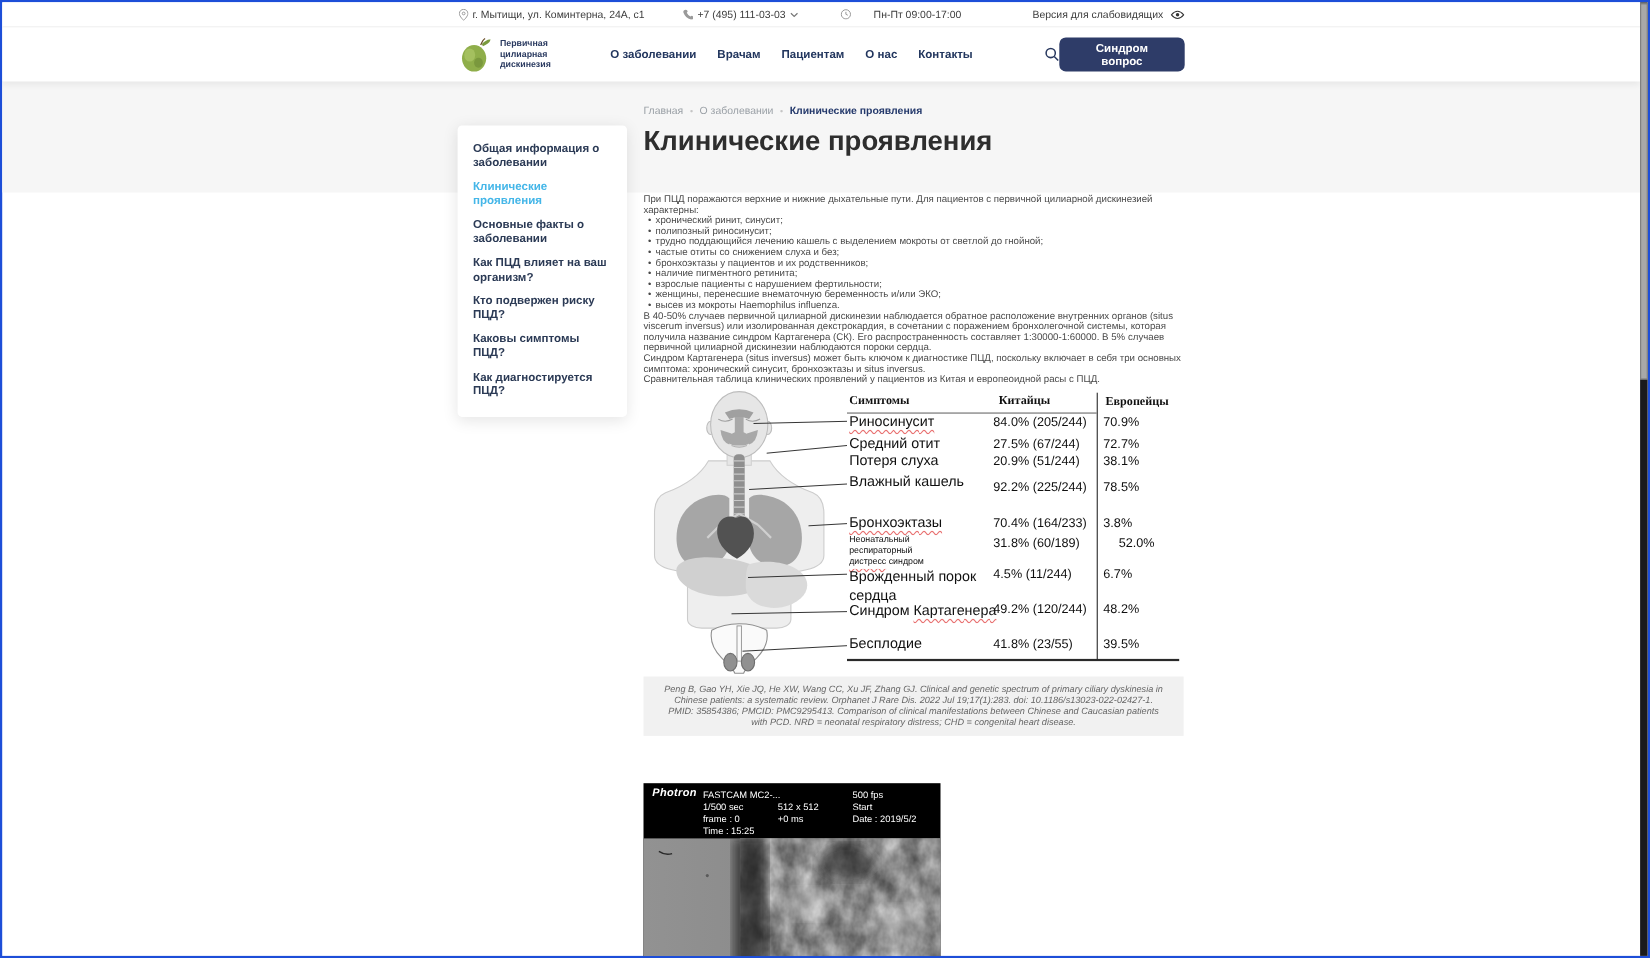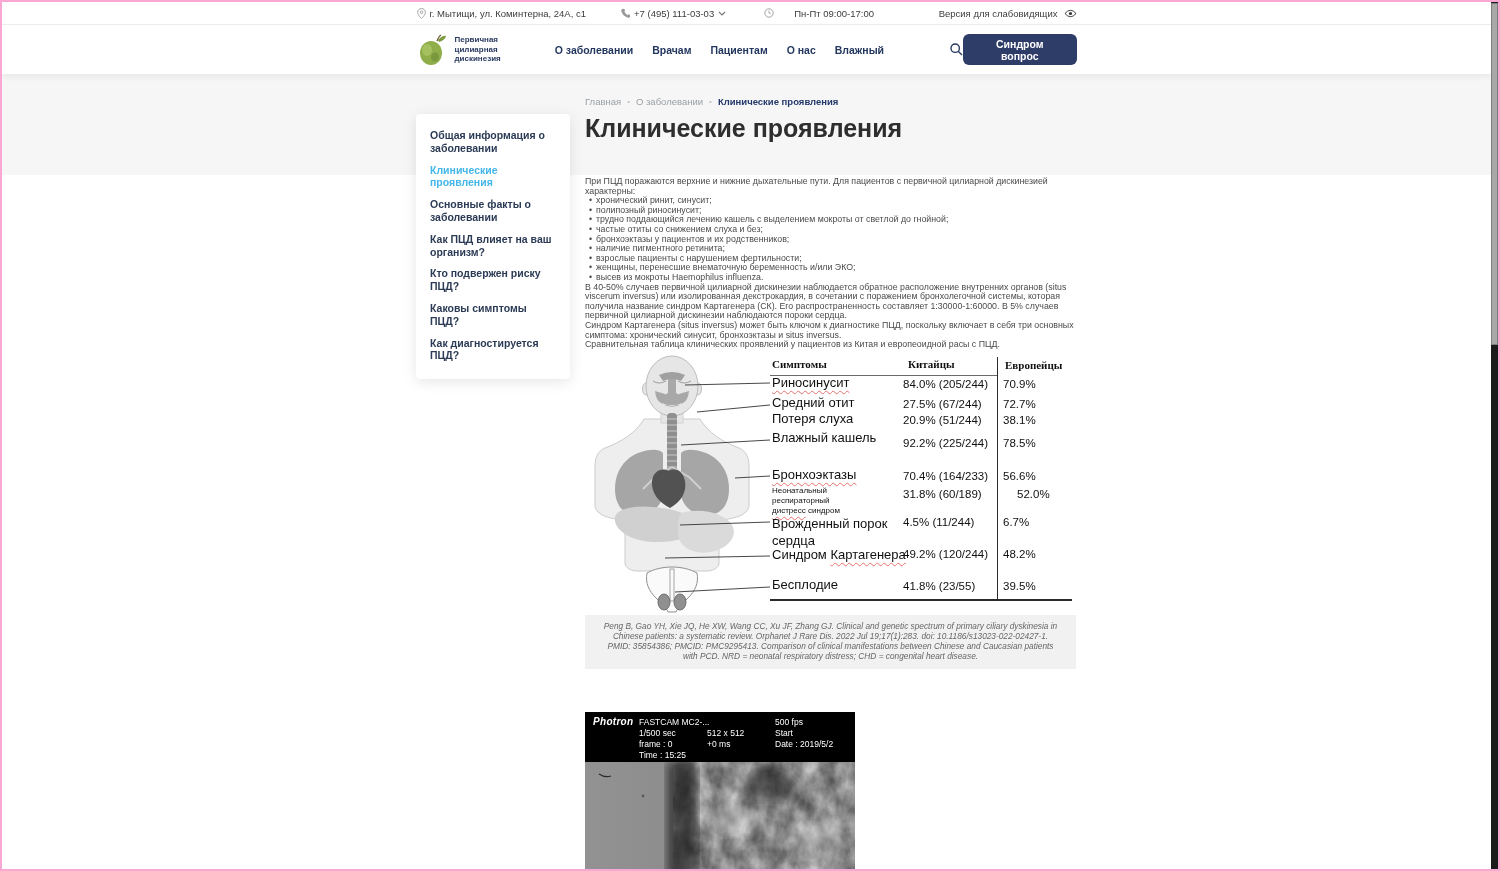--- a/index.html
+++ b/index.html
@@ -1,17 +1,17 @@
 <!DOCTYPE html>
 <html lang="ru"><head>
 <meta charset="utf-8">
 <style>
   html,body{margin:0;padding:0;background:#000;}
   .page{position:relative;width:1500px;height:871px;background:#fff;box-sizing:border-box;
-        border:2px solid #f9a8d4;overflow:hidden;font-family:"Liberation Sans",sans-serif;}
+        border:2px solid #1d4ed8;overflow:hidden;font-family:"Liberation Sans",sans-serif;}
   
   .topbar{position:absolute;left:0;top:0;width:1489px;height:22px;background:#fff;border-bottom:1px solid #ededed;}
   .container{width:660px;margin:0 auto;height:100%;position:relative;}
   .topbar .container{display:flex;align-items:center;font-size:9.5px;color:#3c3c3c;}
   .tb-item{display:flex;align-items:center;gap:4px;white-space:nowrap;}
   .tb-phone{margin-left:34px;cursor:pointer;}
   .tb-hours{margin-left:38px;gap:20px;}
   .tb-access{margin-left:auto;cursor:pointer;gap:6px;}
   .icon{display:inline-block;line-height:0;}
   
@@ -141,21 +141,21 @@
           <span>Первичная</span><br>
           <span>цилиарная</span><br>
           <span>дискинезия</span>
         </span>
       </div>
       <nav class="nav">
         <span class="nav-item">О заболевании</span>
         <span class="nav-item">Врачам</span>
         <span class="nav-item">Пациентам</span>
         <span class="nav-item">О нас</span>
-        <span class="nav-item">Влажный</span>
+        <span class="nav-item">Контакты</span>
       </nav>
       <span class="icon search-btn">
         <svg width="13" height="13" viewBox="0 0 13 13">
             <circle cx="5.2" cy="5.2" r="4.2" fill="none" stroke="#2a3a60" stroke-width="1.4"></circle>
             <path d="M8.4,8.4 L12,12" stroke="#2a3a60" stroke-width="1.4"></path>
           </svg>
       </span>
       <button class="ask-btn">Синдром вопрос</button>
     </div>
   </div>
@@ -264,21 +264,21 @@
       <span class="ft ft-sym" style="left:187px;top:59px;">Потеря слуха</span>
       <span class="ft ft-val" style="left:318px;top:61px;">20.9% (51/244)</span>
       <span class="ft ft-val" style="left:418px;top:61px;">38.1%</span>
 
       <span class="ft ft-sym" style="left:187px;top:78px;">Влажный кашель</span>
       <span class="ft ft-val" style="left:318px;top:84px;">92.2% (225/244)</span>
       <span class="ft ft-val" style="left:418px;top:84px;">78.5%</span>
 
       <span class="ft ft-sym wavy" style="left:187px;top:115px;">Бронхоэктазы</span>
       <span class="ft ft-val" style="left:318px;top:117px;">70.4% (164/233)</span>
-      <span class="ft ft-val" style="left:418px;top:117px;">56.6%</span>
+      <span class="ft ft-val" style="left:418px;top:117px;">3.8%</span>
 
       <span class="ft ft-sym-sm" style="left:187px;top:131px;"><span>Неонатальный</span><br><span>респираторный</span><br><span class="wavy">дистресс</span><span> синдром</span></span>
       <span class="ft ft-val" style="left:318px;top:135px;">31.8% (60/189)</span>
       <span class="ft ft-val" style="left:432px;top:135px;">52.0%</span>
 
       <span class="ft ft-sym" style="left:187px;top:160px;width:118px;white-space:normal;line-height:17px;">Врожденный порок сердца</span>
       <span class="ft ft-val" style="left:318px;top:163px;">4.5% (11/244)</span>
       <span class="ft ft-val" style="left:418px;top:163px;">6.7%</span>
 
       <span class="ft ft-sym" style="left:187px;top:195px;"><span>Синдром </span><span class="wavy">Картагенера</span></span>

